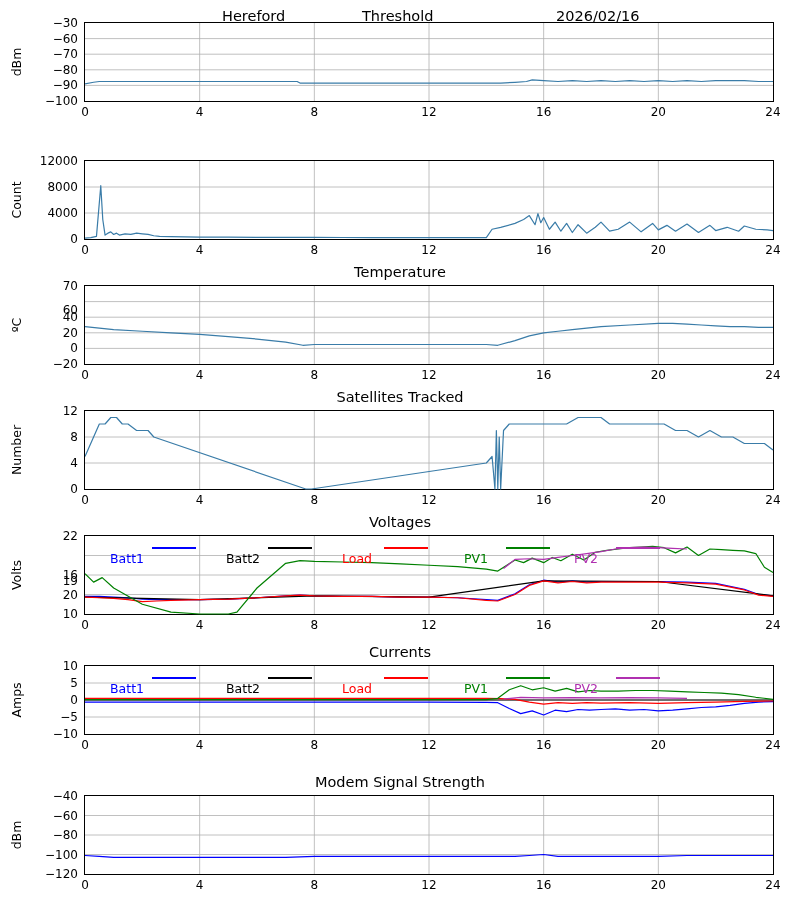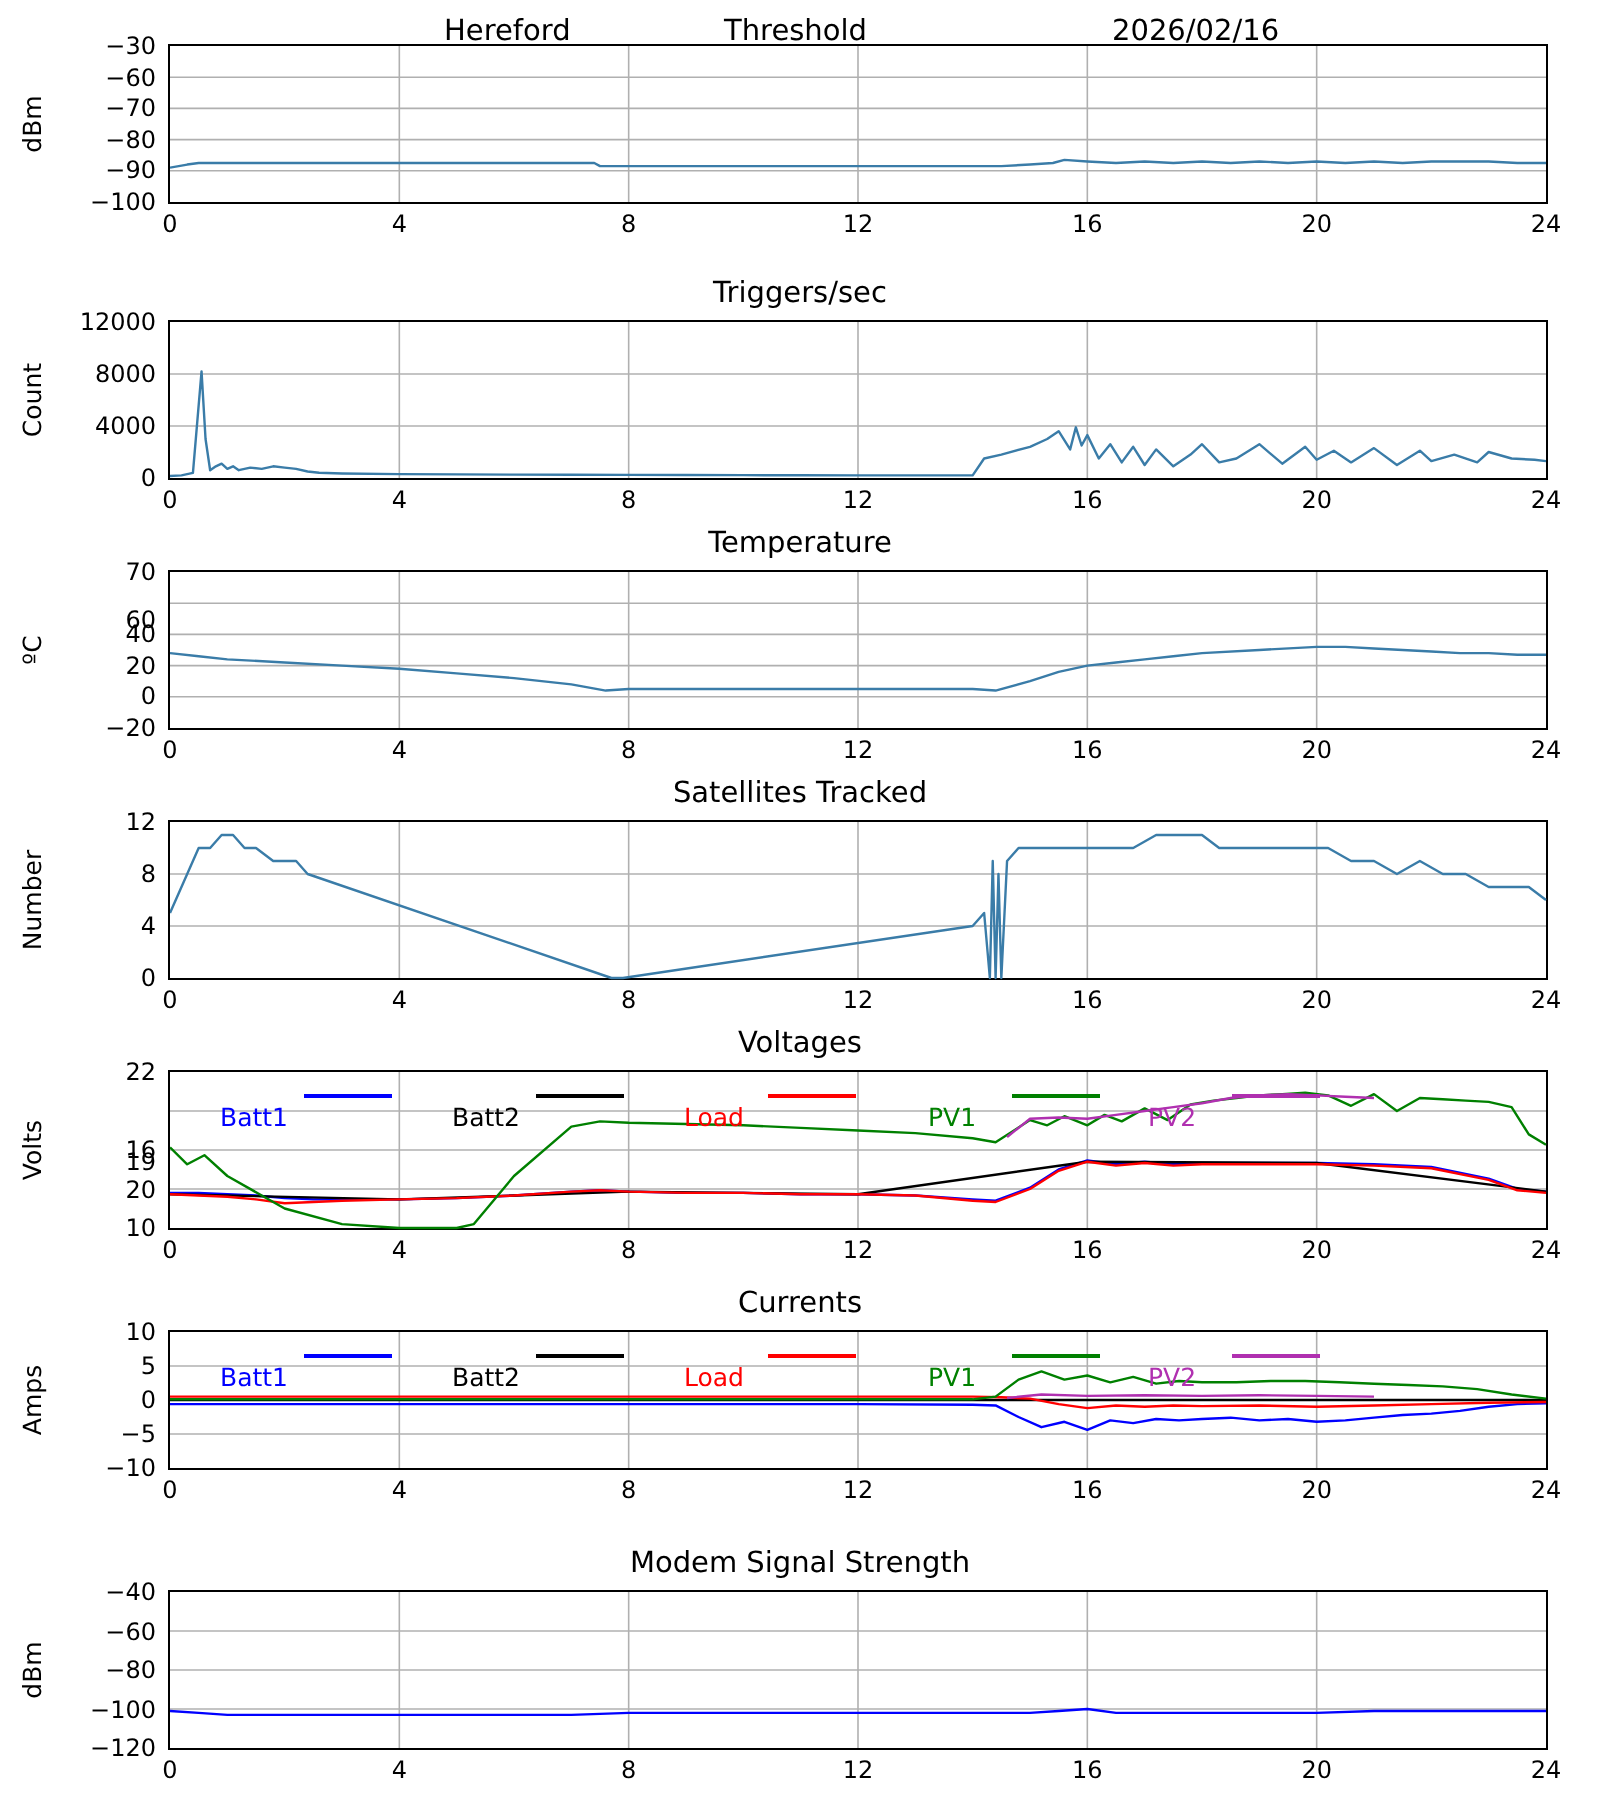--- a/index.html
+++ b/index.html
@@ -89,21 +89,20 @@
           <div class="xtick" style="left: 1px;">0</div>
           <div class="xtick" style="left: 115.667px;">4</div>
           <div class="xtick" style="left: 230.333px;">8</div>
           <div class="xtick" style="left: 345px;">12</div>
           <div class="xtick" style="left: 459.667px;">16</div>
           <div class="xtick" style="left: 574.333px;">20</div>
           <div class="xtick" style="left: 689px;">24</div>
         </div>
       </div>
       <div class="panel" style="top: 138px; height: 128px;">
-        <div class="title">Triggers/sec</div>
         <div class="ylabel" style="left: 16px; top: 62px; transform: rotate(-90deg) translate(-50%, -50%);">Count</div>
         <div class="plotwrap" style="top: 22px;">
           <div class="axes" style="width: 690px; height: 80px;">
             <svg width="690" height="80">
               <line x1="114.66666666666666" x2="114.66666666666666" y1="0" y2="78" stroke="#b0b0b0" stroke-width="0.8"></line>
               <line x1="229.33333333333331" x2="229.33333333333331" y1="0" y2="78" stroke="#b0b0b0" stroke-width="0.8"></line>
               <line x1="344" x2="344" y1="0" y2="78" stroke="#b0b0b0" stroke-width="0.8"></line>
               <line x1="458.66666666666663" x2="458.66666666666663" y1="0" y2="78" stroke="#b0b0b0" stroke-width="0.8"></line>
               <line x1="573.3333333333334" x2="573.3333333333334" y1="0" y2="78" stroke="#b0b0b0" stroke-width="0.8"></line>
               <line y1="52" y2="52" x1="0" x2="688" stroke="#b0b0b0" stroke-width="0.8"></line>

